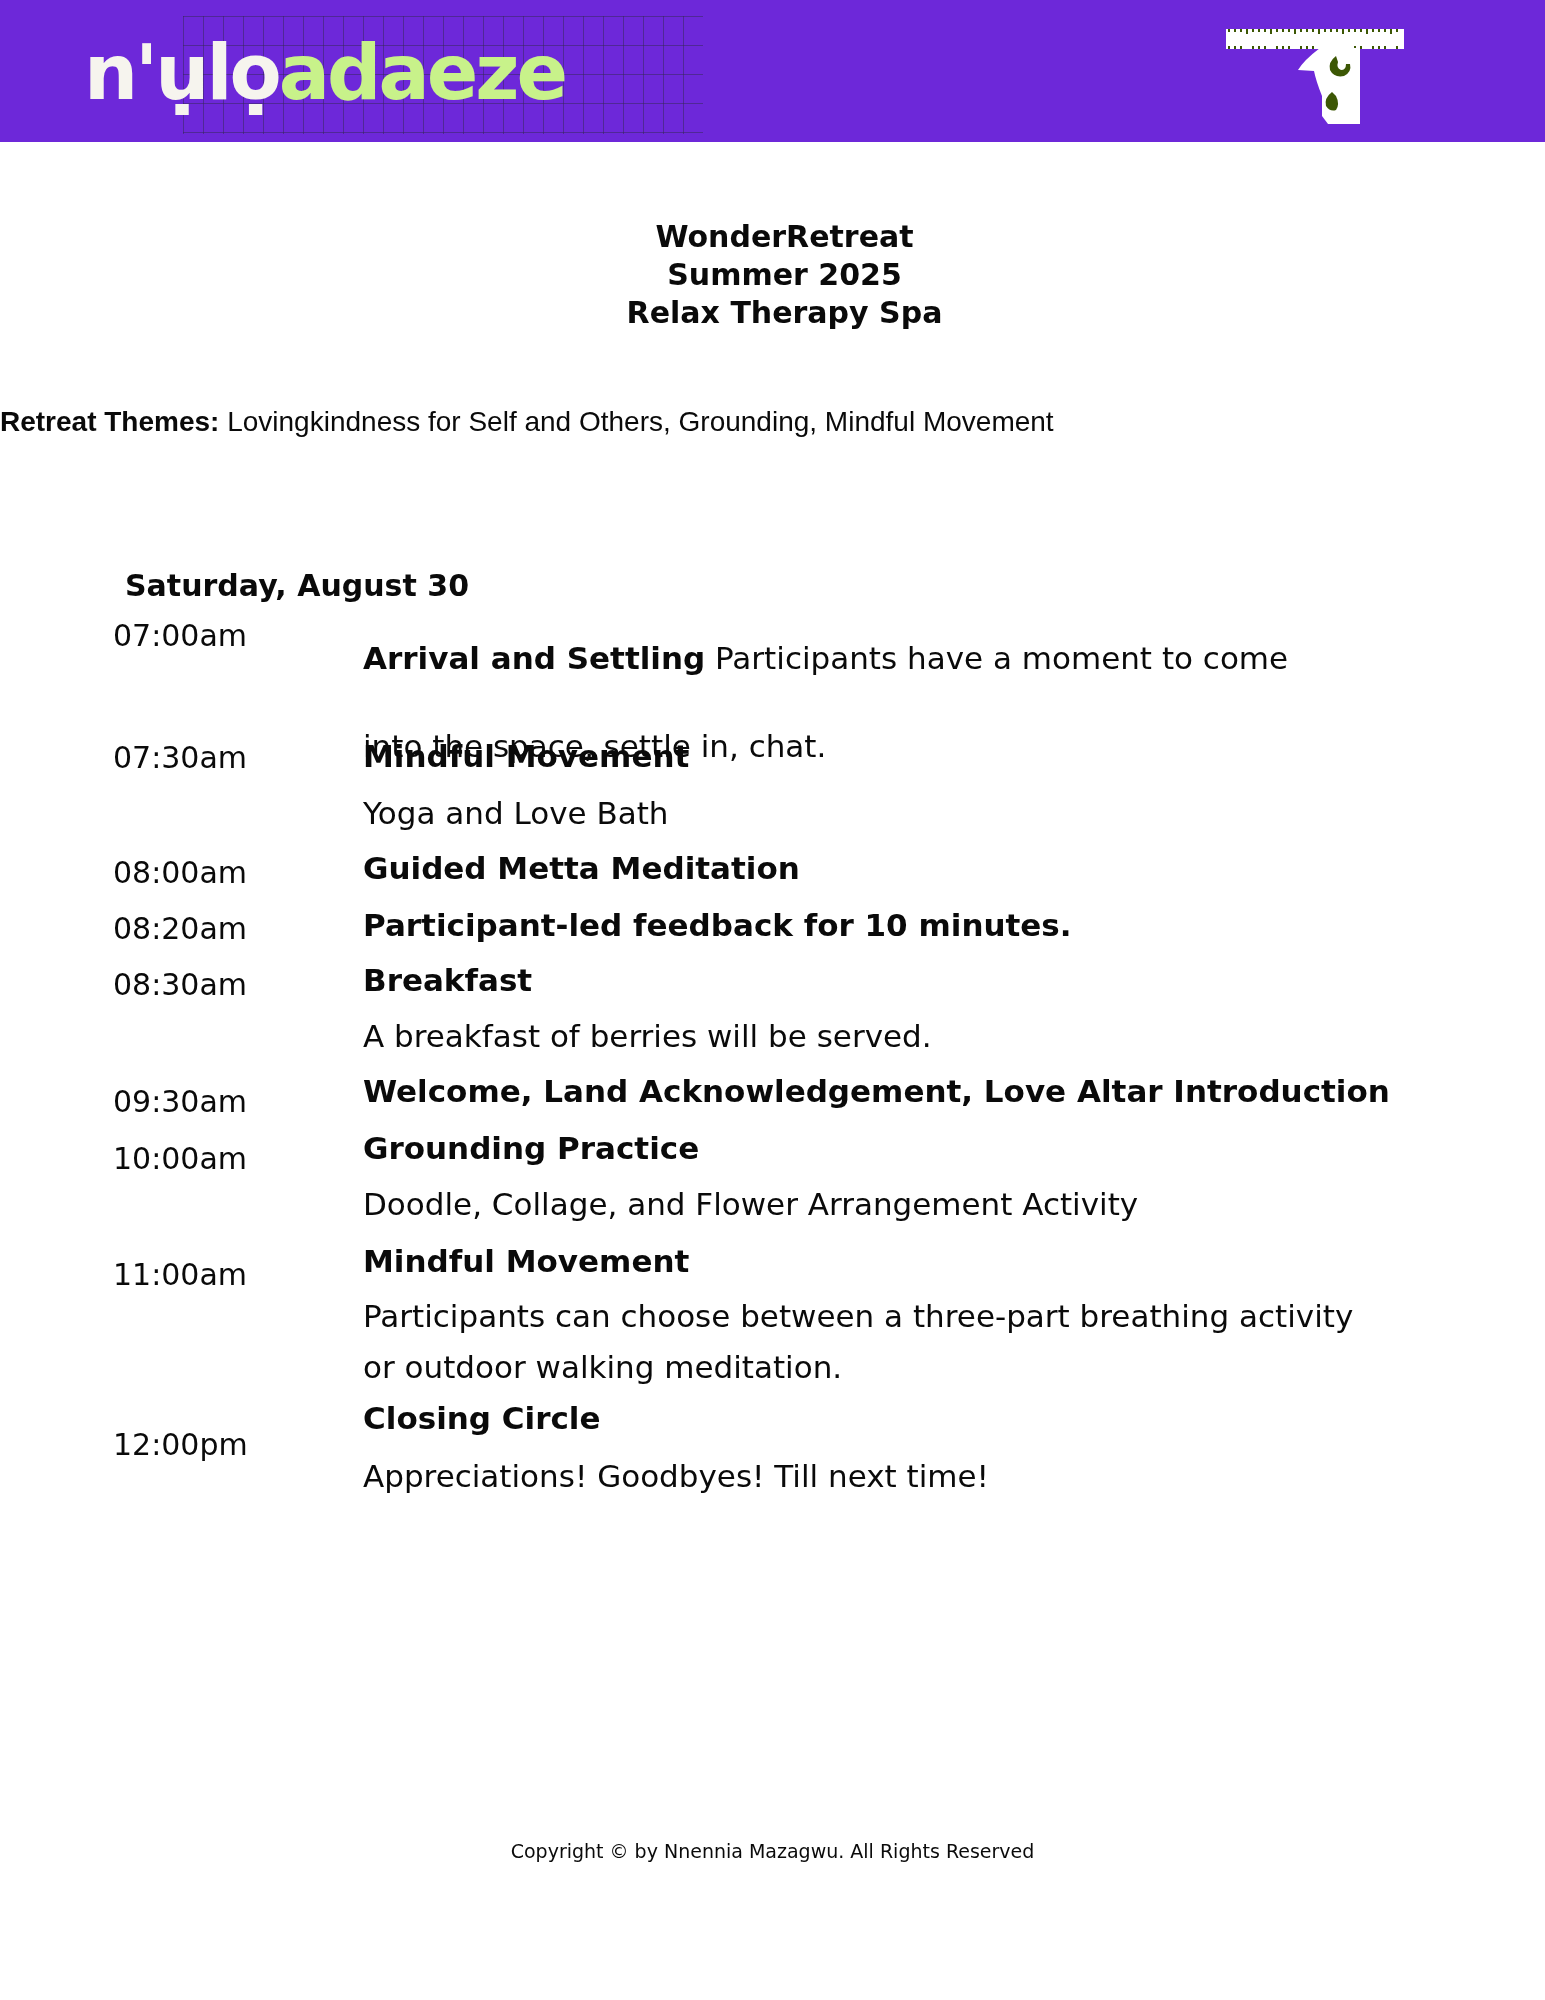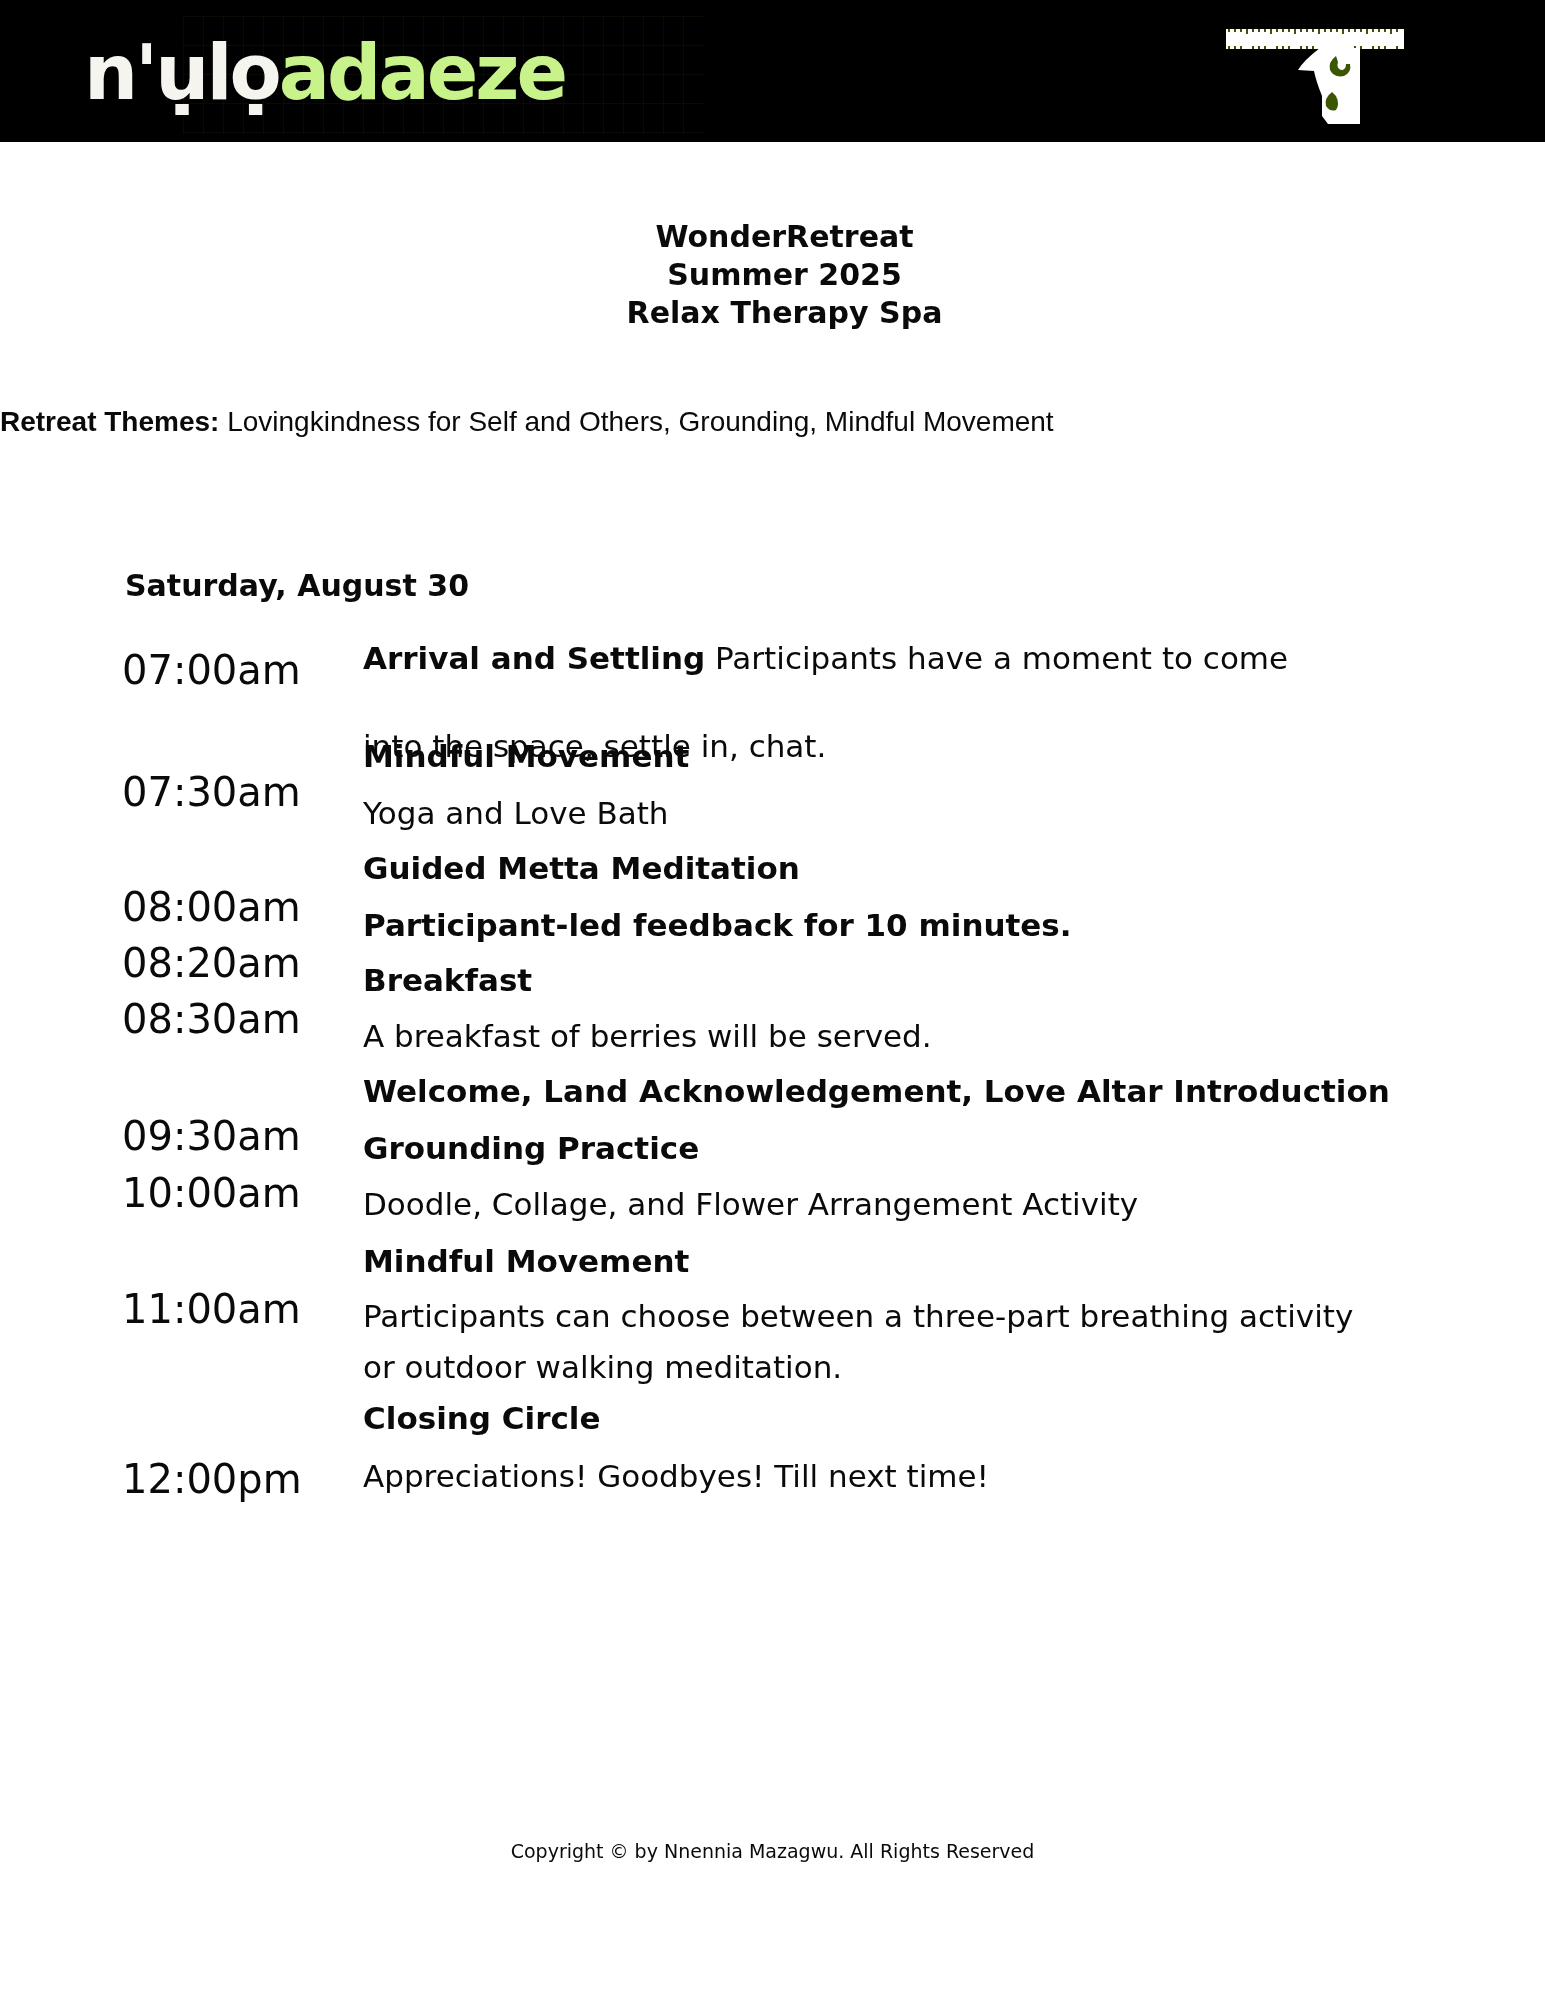--- a/index.html
+++ b/index.html
@@ -2,21 +2,21 @@
 <html><head>
   <meta charset="utf-8">
   <style>
     html, body { margin: 0; padding: 0; background: #ffffff; }
     body {
       width: 1545px; height: 2000px; position: relative; overflow: hidden;
       font-family: "DejaVu Sans", sans-serif; color: #0a0a0a;
     }
     .banner {
       position: absolute; left: 0; top: 0; width: 1545px; height: 142px;
-      background: #000000;
+      background: #6d28d9;
     }
     .grid {
       position: absolute; left: 183px; top: 16px; width: 520px; height: 118px;
       background-image:
         linear-gradient(to right, rgba(20,40,10,0.45) 1px, transparent 1px),
         linear-gradient(to bottom, rgba(20,40,10,0.45) 1px, transparent 1px);
       background-size: 20px 29px;
       opacity: 0.7;
     }
     .logo {
@@ -37,21 +37,21 @@
       position: absolute; left: 0; top: 406px; width: 1505px; text-align: left;
       font-family: "Liberation Sans", sans-serif; font-size: 28px;
     }
     .themes b { font-weight: bold; }
 
     .day {
       position: absolute; left: 125px; top: 560px; font-size: 30px; font-weight: bold; margin-top: 8px;
     }
     .row { position: absolute; left: 0; width: 1545px; }
     .time {
-      position: absolute; left: 122px; font-size: 40px; white-space: nowrap; margin-top: 29px;
+      position: absolute; left: 113px; font-size: 30px; white-space: nowrap;
     }
     .desc {
       position: absolute; left: 363px; width: 960px; font-size: 31px; line-height: 88px;
     }
     .desc b { font-weight: bold; }
     .plain { position: absolute; left: 363px; font-size: 31px; white-space: nowrap; }
     .bold { font-weight: bold; }
 
     .footer {
       position: absolute; left: 0; top: 1840px; width: 1545px; text-align: center;

